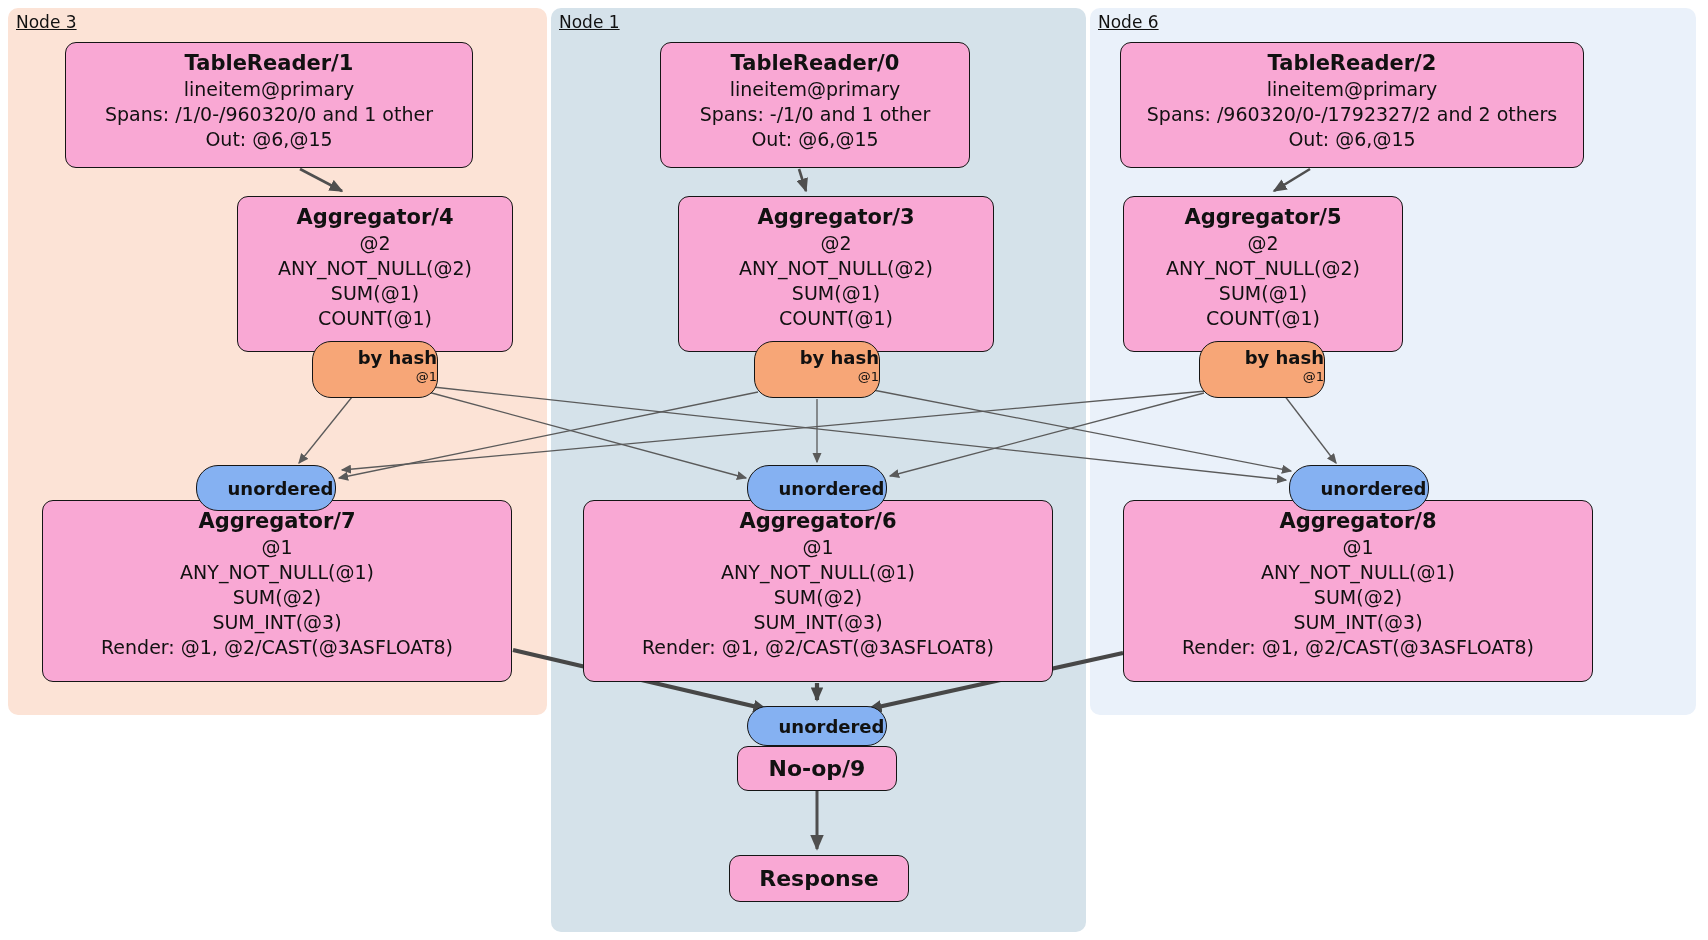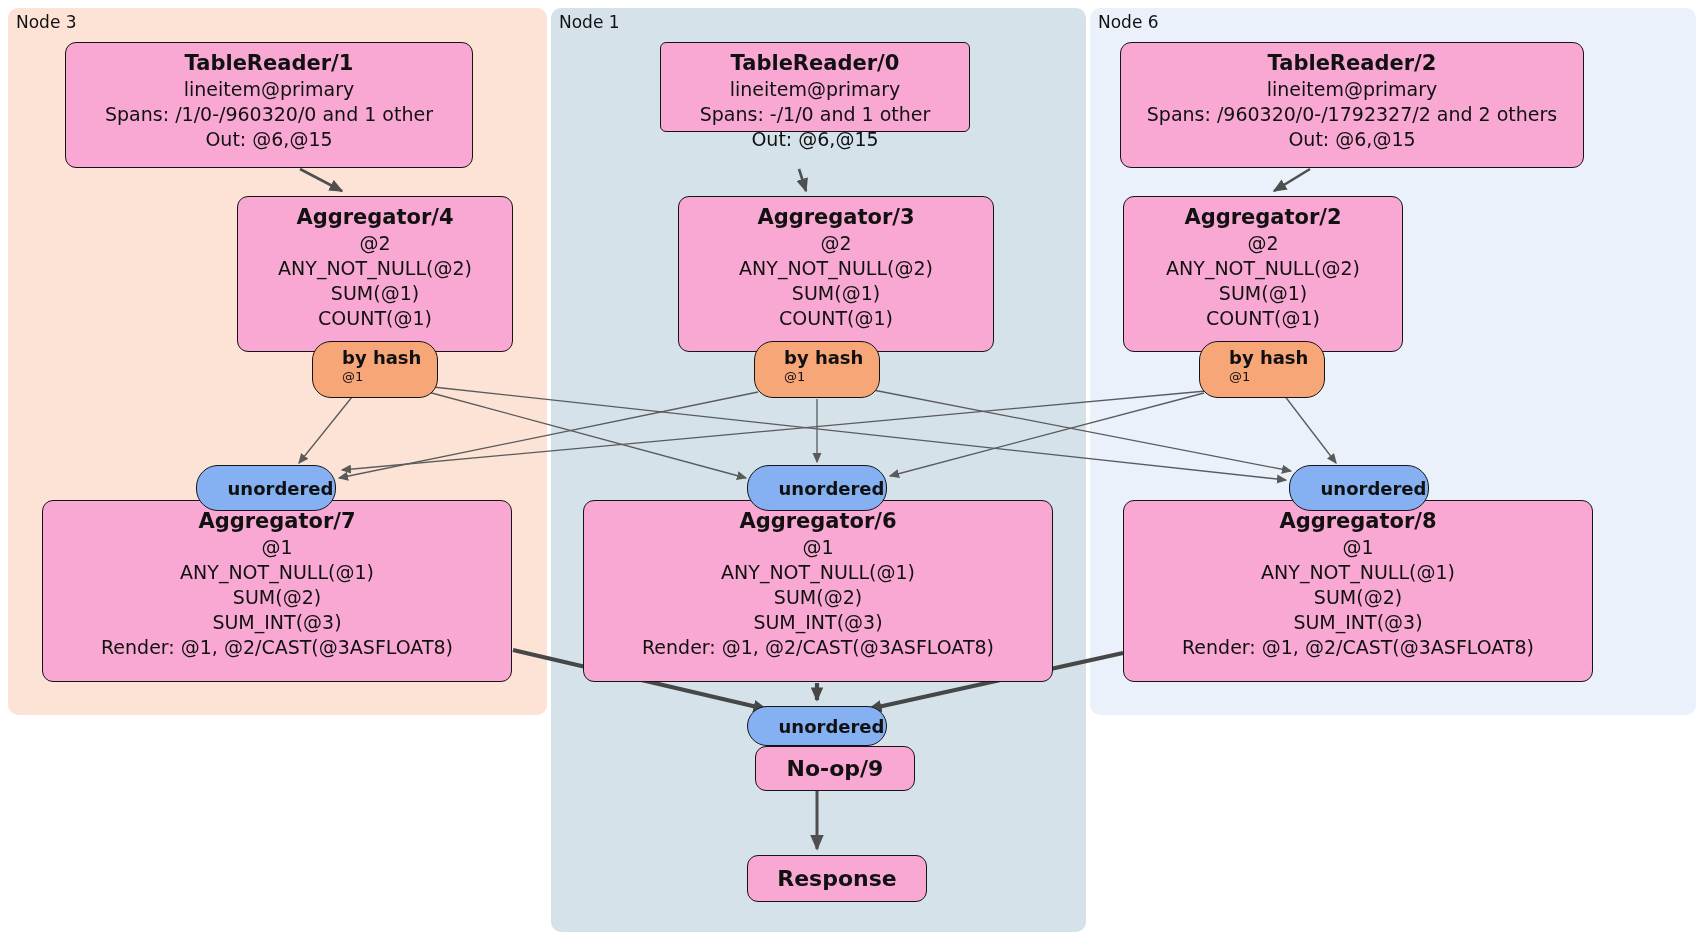--- a/index.html
+++ b/index.html
@@ -1,42 +1,42 @@
 <!DOCTYPE html>
 <html><head>
 <meta charset="utf-8">
 <style>
   html,body { margin:0; padding:0; background:#ffffff; }
   .canvas {
     position:relative; width:1708px; height:940px; background:#ffffff;
     font-family:"DejaVu Sans", sans-serif; color:#111; overflow:hidden;
   }
   .region { position:absolute; border-radius:10px; z-index:0; }
-  .region-label { position:absolute; font-size:17px; z-index:1; }
+  .region-label { position:absolute; font-size:17px; z-index:1;text-decoration:underline; }
   .edges { position:absolute; left:0; top:0; z-index:2; }
   .nodebox {
     position:absolute; background:#f9a8d4; border:1.6px solid #151515;
     border-radius:11px; text-align:center; box-sizing:border-box;
     padding-top:7px; z-index:3;
   }
   .box-title { font-size:21px; font-weight:bold; line-height:27px; white-space:nowrap; }
   .box-line  { font-size:19px; line-height:25px; white-space:nowrap; }
   .pill {
     position:absolute; border:1.7px solid #151515; box-sizing:border-box;
-    text-align:left; z-index:4;padding-left:29px;
+    text-align:right; z-index:4;padding-left:29px;
   }
   .router { background:#f7a677; border-radius:19px; }
   .router-label { font-size:18px; font-weight:bold; line-height:23px; padding-top:4px; }
   .router-key { font-size:13px; line-height:15px; }
   .sync {
     background:#85b1f2; border-radius:22px; font-size:18px; font-weight:bold;
     display:flex; align-items:center; justify-content:center;
   }
   .leafbox {
-    display:flex; align-items:center; justify-content:center; padding-top:0;margin-left:18px;
+    display:flex; align-items:center; justify-content:center; padding-top:0;
   }
   .leaf-title { font-size:22px; font-weight:bold; }
 </style>
 </head>
 <body>
 
 <div class="canvas">
 
   <div class="region" style="left:8px; top:8px; width:539px; height:707px; background:#fce3d6;"></div>
   <div class="region" style="left:551px; top:8px; width:535px; height:924px; background:#d5e2ea;"></div>
@@ -97,21 +97,21 @@
 
   <div class="nodebox" style="left:42px; top:500px; width:470px; height:182px;">
     <div class="box-title">Aggregator/7</div>
     <div class="box-line">@1</div>
     <div class="box-line">ANY_NOT_NULL(@1)</div>
     <div class="box-line">SUM(@2)</div>
     <div class="box-line">SUM_INT(@3)</div>
     <div class="box-line">Render: @1, @2/CAST(@3ASFLOAT8)</div>
   </div>
 
-  <div class="nodebox" style="left:660px; top:42px; width:310px; height:90px;border-radius:6px;">
+  <div class="nodebox" style="left:660px; top:42px; width:310px; height:126px;">
     <div class="box-title">TableReader/0</div>
     <div class="box-line">lineitem@primary</div>
     <div class="box-line">Spans: -/1/0 and 1 other</div>
     <div class="box-line">Out: @6,@15</div>
   </div>
 
   <div class="nodebox" style="left:678px; top:196px; width:316px; height:156px;">
     <div class="box-title">Aggregator/3</div>
     <div class="box-line">@2</div>
     <div class="box-line">ANY_NOT_NULL(@2)</div>
@@ -129,21 +129,21 @@
   </div>
 
   <div class="nodebox" style="left:1120px; top:42px; width:464px; height:126px;">
     <div class="box-title">TableReader/2</div>
     <div class="box-line">lineitem@primary</div>
     <div class="box-line">Spans: /960320/0-/1792327/2 and 2 others</div>
     <div class="box-line">Out: @6,@15</div>
   </div>
 
   <div class="nodebox" style="left:1123px; top:196px; width:280px; height:156px;">
-    <div class="box-title">Aggregator/2</div>
+    <div class="box-title">Aggregator/5</div>
     <div class="box-line">@2</div>
     <div class="box-line">ANY_NOT_NULL(@2)</div>
     <div class="box-line">SUM(@1)</div>
     <div class="box-line">COUNT(@1)</div>
   </div>
 
   <div class="nodebox" style="left:1123px; top:500px; width:470px; height:182px;">
     <div class="box-title">Aggregator/8</div>
     <div class="box-line">@1</div>
     <div class="box-line">ANY_NOT_NULL(@1)</div>

